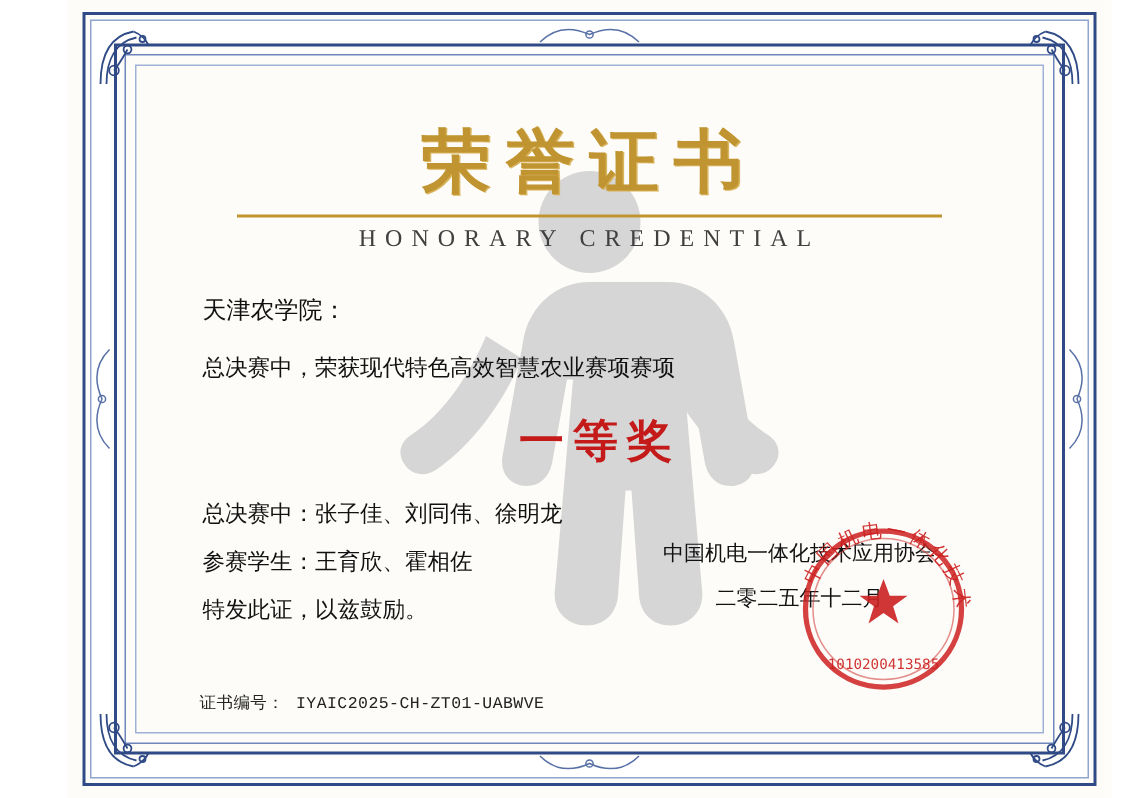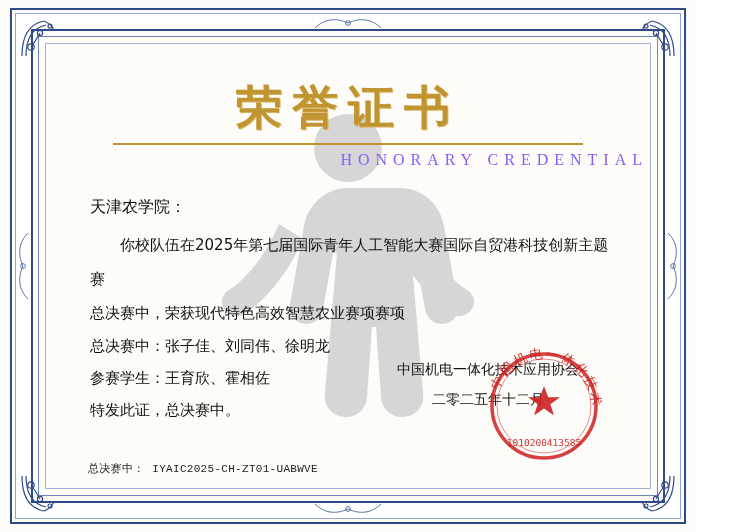--- a/index.html
+++ b/index.html
@@ -12,20 +12,21 @@
     height: 532px;
     font-family: "Liberation Sans", sans-serif;
     overflow: hidden;
   }
   .certificate {
     position: relative;
     width: 696px;
     height: 532px;
     background: #fdfcf8;
     box-sizing: border-box;
+    margin-left: 45px;
   }
 
   
   .border-outer {
     position: absolute;
     left: 10px; top: 8px; right: 10px; bottom: 8px;
     border: 2px solid #2f4a86;
     box-sizing: border-box;
   }
   .ornament-band {
@@ -114,23 +115,22 @@
   .title-line {
     width: 470px;
     height: 2px;
     background: #c09430;
     margin: 10px auto 6px auto;
   }
   .title-en {
     font-family: "Liberation Serif", serif;
     font-size: 16px;
     letter-spacing: 6px;
-    color: #8b5cf6;
-    margin: 0;
-    text-align: right;
+    color: #404040;
+    margin: 0;
   }
 
   .body-text {
     position: absolute;
     left: 42px;
     right: 28px;
     top: 144px;
     font-family: "DejaVu Sans", sans-serif;
     font-size: 15px;
     color: #111111;
@@ -292,34 +292,34 @@
   <div class="content">
 
     <div class="title">
       <p class="title-cn">荣誉证书</p>
       <div class="title-line"></div>
       <p class="title-en">HONORARY CREDENTIAL</p>
     </div>
 
     <div class="body-text">
       <div class="recipient">天津农学院：</div>
-      <p class="para">你校队伍在2025年第七届国际青年人工智能大赛国际自贸港科技创新主题赛</p>
       <p class="para" style="text-indent:0">总决赛中，荣获现代特色高效智慧农业赛项赛项</p>
+      <div class="award">一等奖</div>
       <p class="info-line">总决赛中：张子佳、刘同伟、徐明龙</p>
       <p class="info-line">参赛学生：王育欣、霍相佐</p>
-      <p class="info-line">特发此证，总决赛中。</p>
+      <p class="info-line">特发此证，以兹鼓励。</p>
     </div>
 
     <div class="issuer">
       <div>中国机电一体化技术应用协会</div>
       <div>二零二五年十二月</div>
     </div>
 
     <div class="cert-no">
-      <span class="label">总决赛中：</span>
+      <span class="label">证书编号：</span>
       <span class="value">IYAIC2025-CH-ZT01-UABWVE</span>
     </div>
   </div>
 
   <div class="seal">
     <svg viewBox="0 0 128 128">
       <defs>
         <path id="sealArc" d="M 64,64 m -48,0 a 48,48 0 1,1 96,0" transform="rotate(8 64 64)"></path>
       </defs>
       <circle cx="64" cy="64" r="52" fill="none" stroke="#cc2020" stroke-width="3.5" opacity="0.85"></circle>

